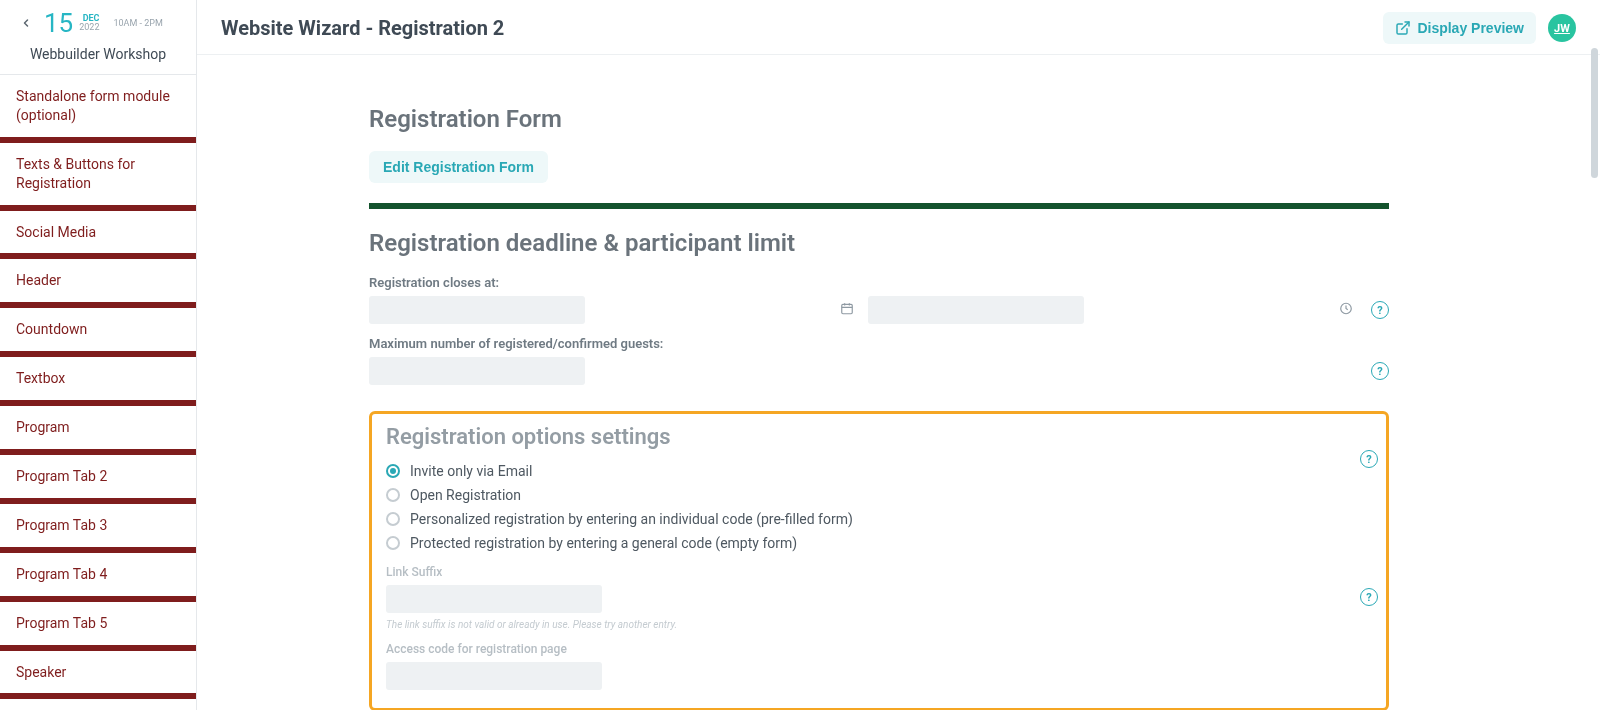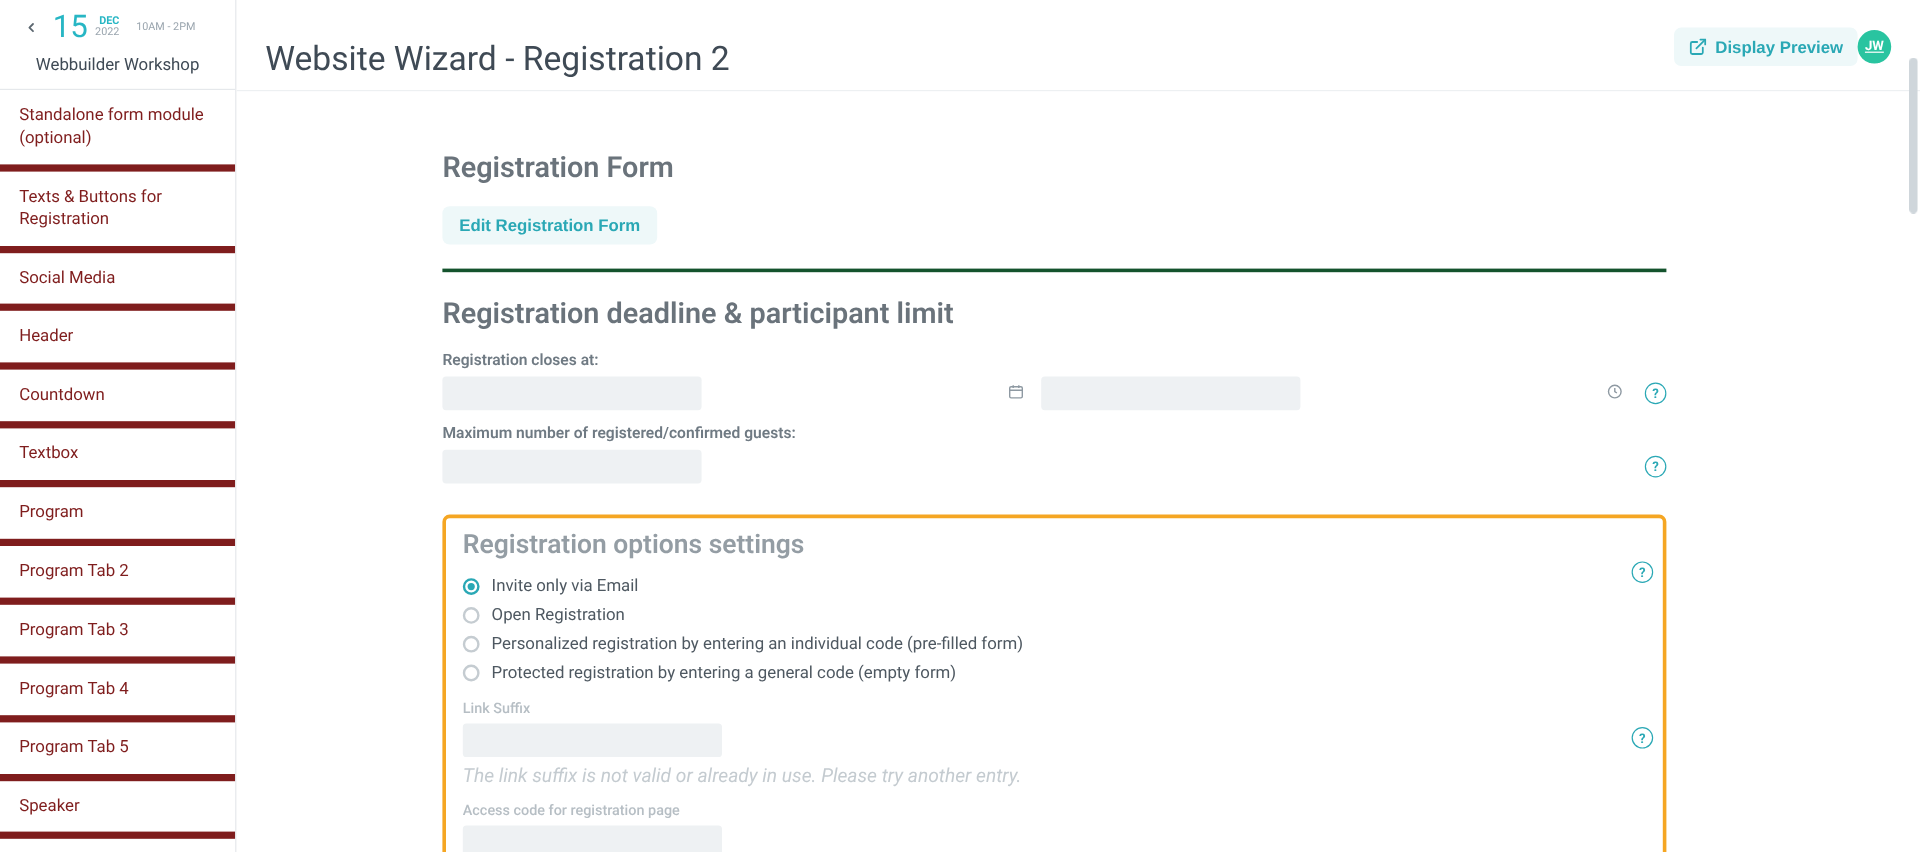--- a/index.html
+++ b/index.html
@@ -16,31 +16,31 @@
   .date-year  { font-size: 9px; font-weight: 400; color: #9aa5ae; }
   .date-time  { font-size: 9px; color: #9aa5ae; align-self: center; margin-left: 4px; }
   .sidebar-title { font-size: 14px; color: #3f4a55; text-align: center; padding: 6px 8px 12px 8px; }
   .nav { border-top: 1px solid #e5e8eb; }
   .nav-item { padding: 12px 16px; font-size: 14px; color: #7f1d1d; border-bottom: 6px solid #7f1d1d; cursor: pointer; line-height: 1.35; }
   .nav-item.active { color: #27b6c4; border: 2px solid #f5a623; margin: -1px; position: relative; z-index: 1; border-radius: 4px; }
 
   
   .main { flex: 1; display: flex; flex-direction: column; position: relative; overflow: hidden; }
   .topbar { display: flex; align-items: center; justify-content: space-between; padding: 12px 24px 10px 24px; border-bottom: 1px solid #edf0f2; }
-  .page-title { font-size: 28px; font-weight: 400; color: #3f4a55; margin-top: 20px; }
-  .topbar-right { display: flex; align-items: center; }
+  .page-title { font-size: 20px; font-weight: 700; color: #3f4a55; }
+  .topbar-right { display: flex; align-items: center; gap: 12px; }
   .preview-btn { display: inline-flex; align-items: center; gap: 6px; background: #eef8f9; color: #2aa8b5; border: none; padding: 8px 12px; border-radius: 6px; font-size: 14px; font-weight: 600; cursor: pointer; }
   .preview-btn svg { stroke: #2aa8b5; }
   .avatar { width: 28px; height: 28px; border-radius: 50%; background: #29c4a0; color: #fff; font-size: 11px; font-weight: 700; display: flex; align-items: center; justify-content: center; text-decoration: underline; }
 
   .content-scroll { flex: 1; overflow-y: auto; padding: 0 2px 0 0; }
   .content-inner { width: 1020px; margin: 0 0 0 172px; padding: 30px 0 40px 0; }
 
   .section { padding: 20px 0; }
-  .section + .section { border-top: 3px solid #14532d; }
+  .section + .section { border-top: 6px solid #14532d; }
   .section-h { font-size: 24px; font-weight: 600; color: #6a737b; margin-bottom: 18px; }
   .section-h2 { font-size: 22px; font-weight: 600; color: #949da4; }
 
   .btn-soft { display: inline-block; background: #eef8f9; color: #2aa8b5; font-weight: 600; font-size: 14px; padding: 8px 14px; border-radius: 6px; border: none; cursor: pointer; }
 
   .field-label { font-size: 13px; color: #6f7a83; margin: 12px 0 6px 0; font-weight: 600; }
   .field-label.muted { color: #b6bec4; font-weight: 500; font-size: 12px; }
   .row-with-help { display: flex; align-items: center; gap: 10px; }
   .row-with-help .help { flex: 0 0 auto; }
   .double-input { display: flex; gap: 6px; flex: 1; }
@@ -49,21 +49,21 @@
   .input-wrap .icon-right { position: absolute; right: 8px; top: 50%; transform: translateY(-50%); color: #8e99a2; }
 
   .help { width: 18px; height: 18px; border: 1.5px solid #2aa8b5; color: #2aa8b5; border-radius: 50%; display: inline-flex; align-items: center; justify-content: center; font-size: 11px; font-weight: 700; cursor: pointer; }
 
   .radio-group { display: flex; flex-direction: column; gap: 8px; }
   .radio-row { display: flex; align-items: center; gap: 10px; font-size: 14px; color: #4e5861; }
   .radio { width: 14px; height: 14px; border-radius: 50%; border: 2px solid #c5ccd1; display: inline-block; position: relative; }
   .radio.checked { border-color: #2aa8b5; }
   .radio.checked::after { content: ''; position: absolute; inset: 2px; border-radius: 50%; background: #2aa8b5; }
 
-  .hint-error { font-size: 16px; font-style: italic; color: #c4cbd0; margin-top: 6px; }
+  .hint-error { font-size: 10px; font-style: italic; color: #c4cbd0; margin-top: 6px; }
 
   .highlight-box { border: 3px solid #f5a623; border-radius: 6px; padding: 10px 14px 18px 14px; position: relative; }
   .right-help-float { position: absolute; right: 8px; top: 36px; }
   .right-help-float2 { position: absolute; right: 8px; top: 174px; }
 
   
   .main-scrollbar { position: absolute; right: 2px; top: 48px; bottom: 2px; width: 7px; background: transparent; }
   .main-scrollbar .thumb { position: absolute; left: 0; right: 0; top: 0; height: 130px; background: #cfd6db; border-radius: 4px; }
 </style>
 </head>

